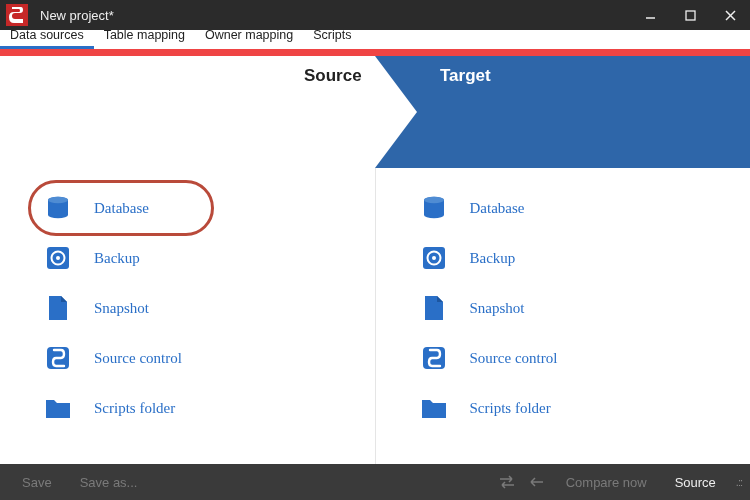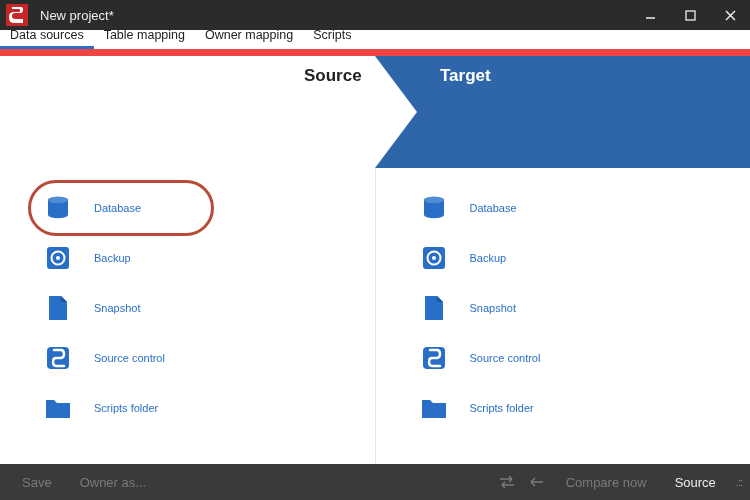--- a/index.html
+++ b/index.html
@@ -22,21 +22,21 @@
   .band .source-side { flex: 1; background: #fff; }
   .band .target-side { flex: 1; background: #2e66a9; }
   .band .label { position: absolute; top: 10px; font-weight: 700; font-size: 17px; }
   .band .label.src { left: 304px; color: #222; }
   .band .label.tgt { left: 440px; color: #fff; }
   .chevron { position: absolute; top: 0; left: 375px; width: 0; height: 0; border-top: 56px solid transparent; border-bottom: 56px solid transparent; border-left: 42px solid #fff; }
   
   .options { flex: 1; display: flex; }
   .col { flex: 1; padding: 18px 0 0 40px; }
   .col + .col { border-left: 1px solid #e5e5e5; }
-  .opt { display: flex; align-items: center; height: 44px; margin-bottom: 6px; color: #2a6fc7; font-size: 11px; cursor: pointer; }
+  .opt { display: flex; align-items: center; height: 44px; margin-bottom: 6px; color: #2a6fc7; font-size: 15px; cursor: pointer; font-family: Liberation Serif, serif; }
   .opt .icon { width: 36px; display: flex; justify-content: center; align-items: center; margin-right: 18px; }
   .opt .icon svg { display: block; }
   .opt.highlighted { position: relative; }
   .opt.highlighted::before { content: ""; position: absolute; left: -12px; top: -6px; width: 180px; height: 50px; border: 3px solid #b94a3a; border-radius: 28px; }
   
   .bottombar { height: 32px; background: #3a3a3a; display: flex; align-items: center; padding: 18px 8px; color: #bdbdbd; font-size: 13px; }
   .bottombar .btn { padding: 0 14px; height: 32px; display: flex; align-items: center; }
   .bottombar .btn.disabled { color: #7a7a7a; }
   .bottombar .spacer { flex: 1; }
   .bottombar .iconbtn { width: 30px; display: flex; justify-content: center; align-items: center; color: #7a7a7a; }
@@ -199,21 +199,21 @@
           <span>Scripts folder</span>
         </div>
       </div>
   </div>
 
   <div class="bottombar">
     <div class="btn disabled">
         <span>Save</span>
       </div>
     <div class="btn disabled">
-        <span>Owner as...</span>
+        <span>Save as...</span>
       </div>
     <div class="spacer"></div>
     <div class="iconbtn">
       <svg width="18" height="14">
           <path d="M2 4 L14 4 M14 4 L11 1 M14 4 L11 7" stroke="#7a7a7a" stroke-width="1.5" fill="none"></path>
           <path d="M16 10 L4 10 M4 10 L7 7 M4 10 L7 13" stroke="#7a7a7a" stroke-width="1.5" fill="none"></path>
         </svg>
     </div>
     <div class="iconbtn">
       <svg width="16" height="12">

